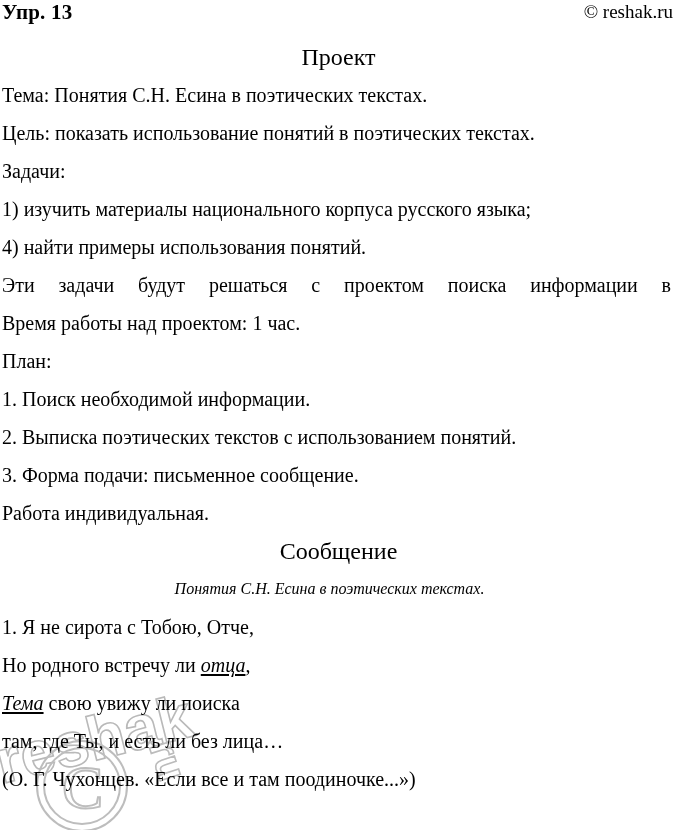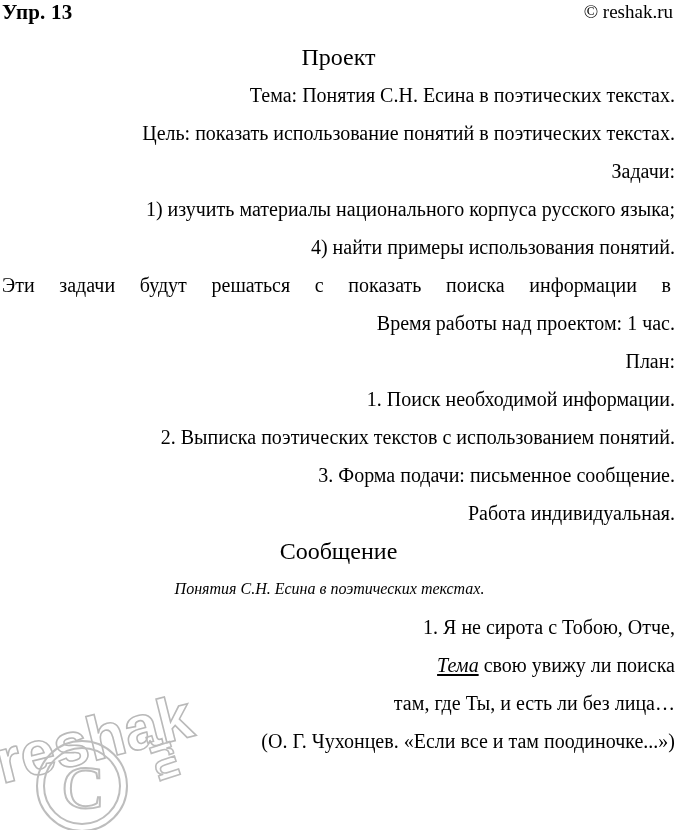--- a/index.html
+++ b/index.html
@@ -51,21 +51,21 @@
   
   .doc-body {
     position: relative;
     z-index: 2;
     margin-top: 12px;
   }
   .line {
     font-size: 20px;
     line-height: 38px;
     white-space: nowrap;
-    text-align: right;
+    text-align: left;
   }
   .line.justify {
     text-align: justify;
     text-align-last: justify;
     white-space: normal;
     padding-right: 4px;
   }
   .heading-center {
     font-size: 24px;
     line-height: 38px;
@@ -162,41 +162,42 @@
     <div class="line">Тема: Понятия С.Н. Есина в поэтических текстах.</div>
 
     <div class="line">Цель: показать использование понятий в поэтических текстах.</div>
 
     <div class="line">Задачи:</div>
 
     <div class="line">1) изучить материалы национального корпуса русского языка;</div>
 
     <div class="line">4) найти примеры использования понятий.</div>
 
-    <div class="line justify">Эти задачи будут решаться с показать поиска информации в</div>
+    <div class="line justify">Эти задачи будут решаться с проектом поиска информации в</div>
 
 
     <div class="line">Время работы над проектом: 1 час.</div>
 
     <div class="line">План:</div>
 
     <div class="line">1. Поиск необходимой информации.</div>
 
     <div class="line">2. Выписка поэтических текстов с использованием понятий.</div>
 
     <div class="line">3. Форма подачи: письменное сообщение.</div>
 
     <div class="line">Работа индивидуальная.</div>
 
     <div class="heading-center">Сообщение</div>
 
     <div class="subheading-center">Понятия С.Н. Есина в поэтических текстах.</div>
 
     <div class="line">1. Я не сирота с Тобою, Отче,</div>
 
+    <div class="line"><span>Но родного встречу ли </span><span class="emph">отца</span><span>,</span></div>
 
     <div class="line"><span class="emph">Тема</span><span> свою увижу ли поиска</span></div>
 
     <div class="line">там, где Ты, и есть ли без лица…</div>
 
     <div class="line">(О. Г. Чухонцев. «Если все и там поодиночке...»)</div>
 
   </div>
 </div>
 

